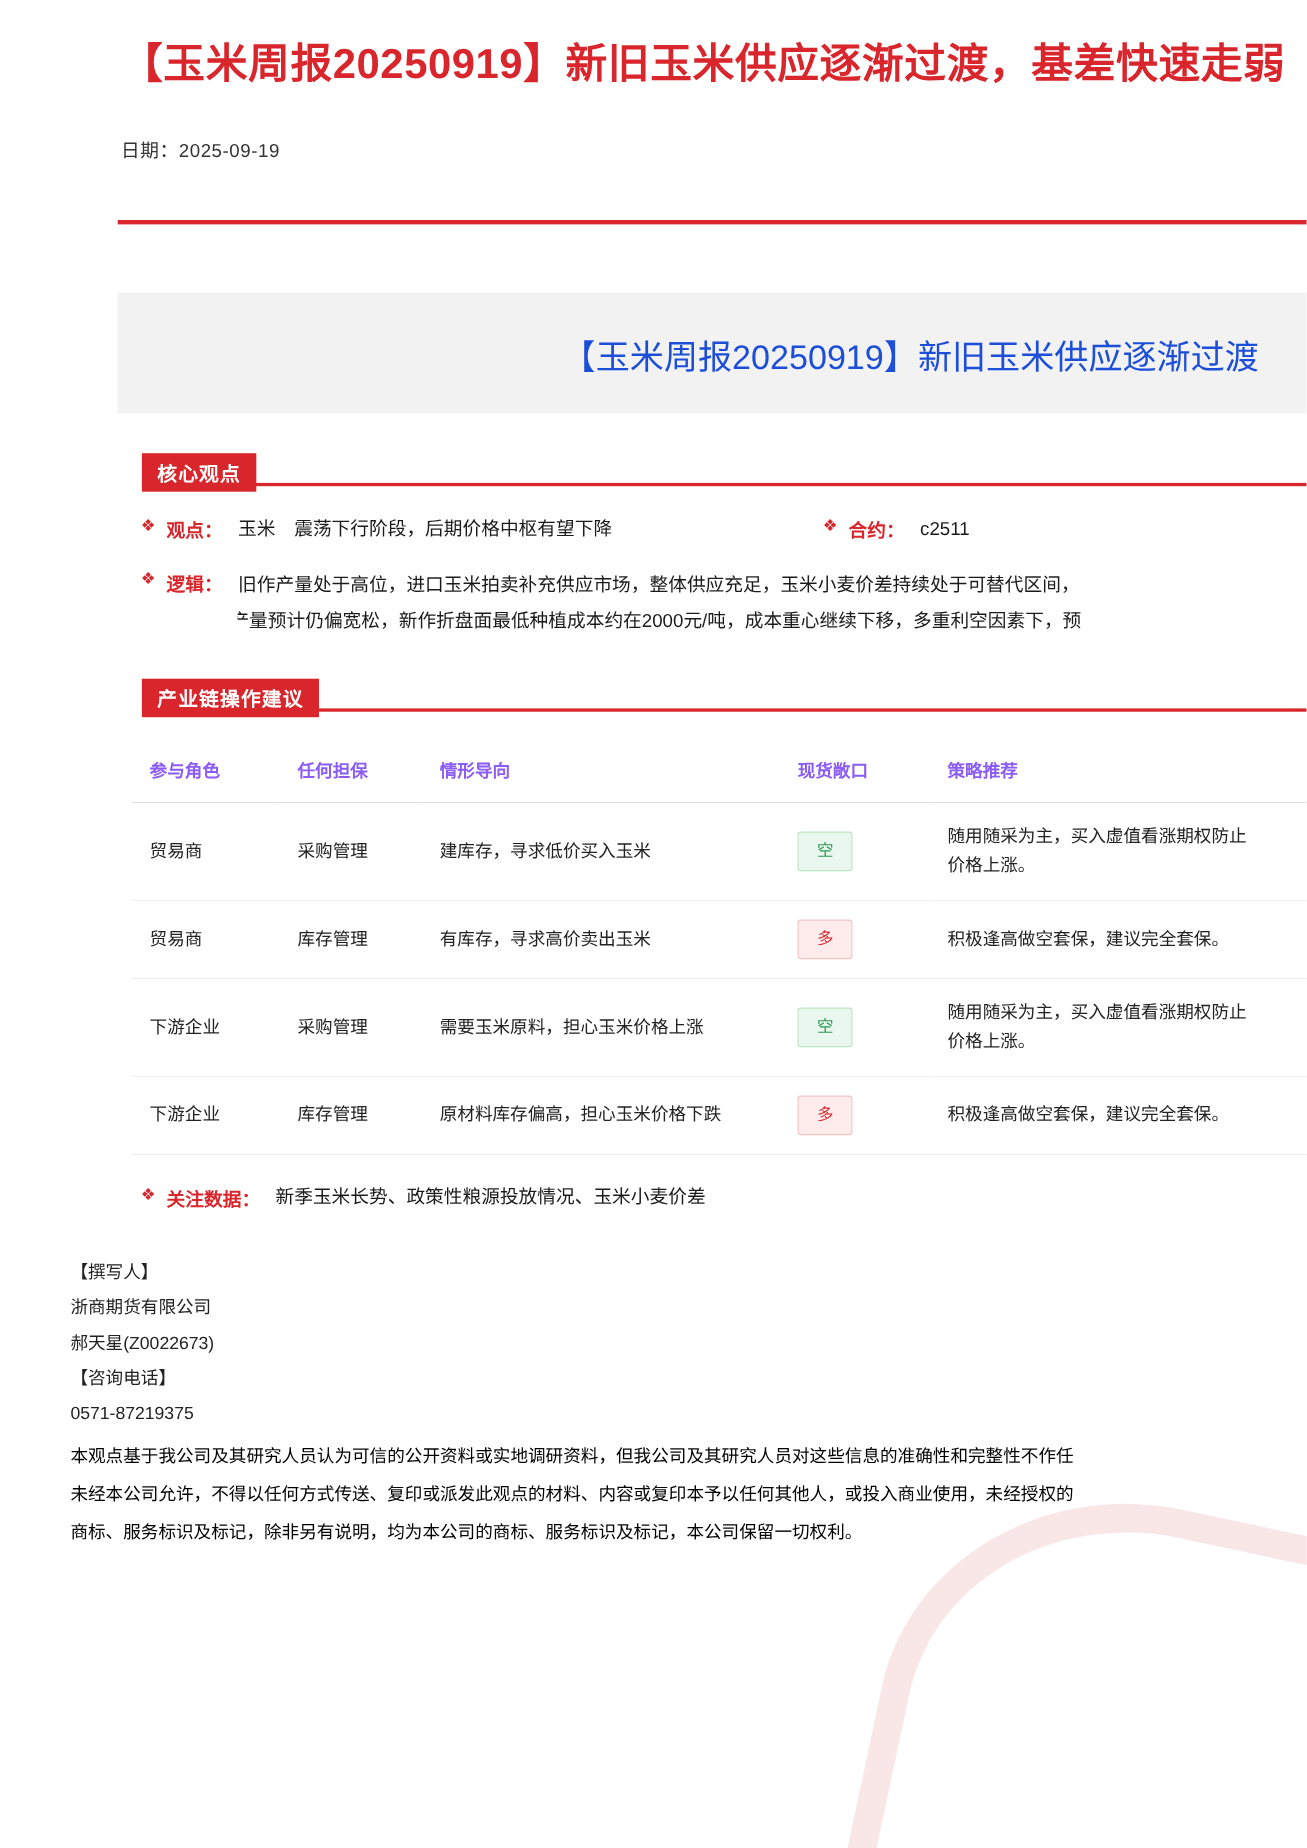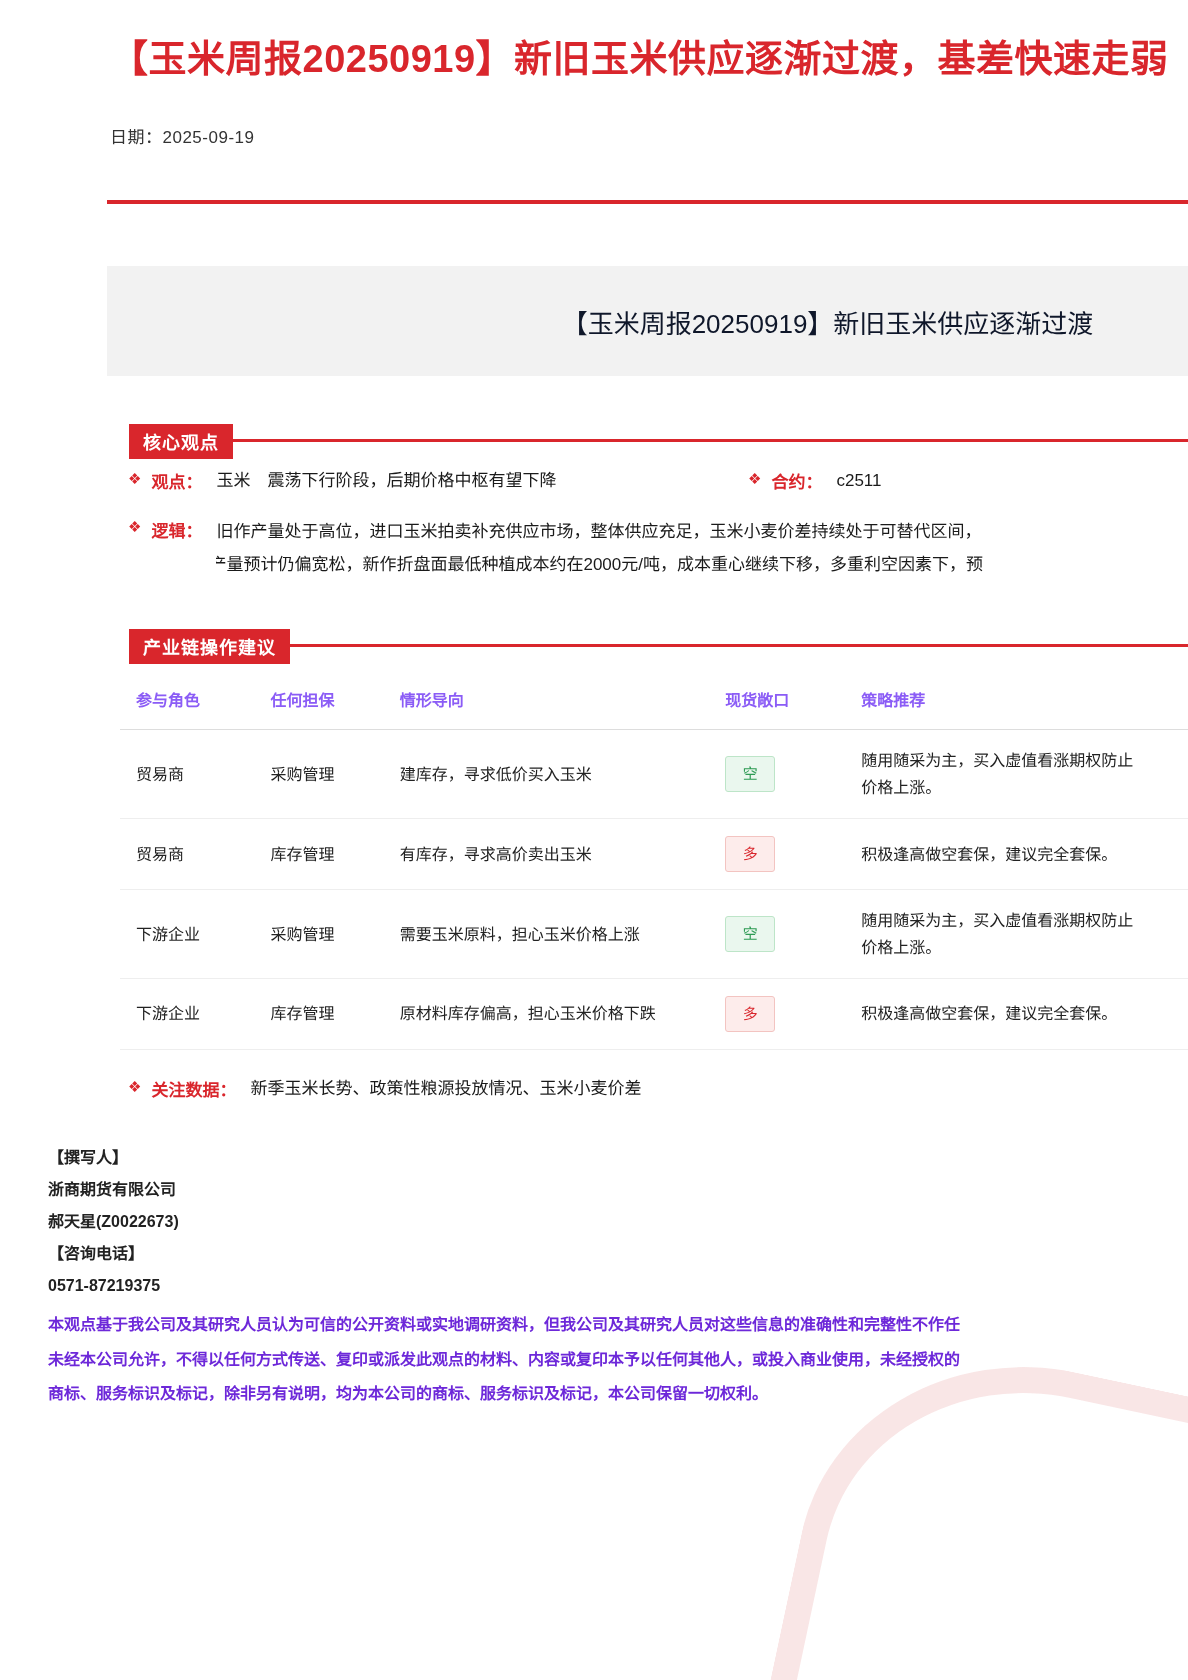--- a/index.html
+++ b/index.html
@@ -45,37 +45,37 @@
     margin: 62px 0 0 107px;
     width: 1081px;
     height: 110px;
     background: #f2f2f2;
     display: flex;
     align-items: center;
     justify-content: center;
     overflow: hidden;
   }
   .banner-text {
-    font-size: 26px;
-    color: #0f172a;
+    font-size: 31px;
+    color: #1d4ed8;
     white-space: nowrap;
     padding-left: 360px;
   }
 
   
   .section-head {
     position: relative;
     margin: 36px 0 0 107px;
     width: 1081px;
     height: 30px;
   }
   .section-head .tab {
     position: absolute;
     left: 22px;
-    top: 12px;
+    top: 0;
     background: #d9262c;
     color: #ffffff;
     font-size: 18px;
     font-weight: bold;
     padding: 4px 14px 5px 14px;
     letter-spacing: 1px;
     z-index: 2;
   }
   .section-head .underline {
     position: absolute;
@@ -172,33 +172,32 @@
     text-align: center;
     padding: 4px 9px;
     font-size: 15px;
     border-radius: 3px;
   }
   .tag-short { color: #2e9b54; background: #eaf7ee; border: 1px solid #bde5c8; }
   .tag-long  { color: #d9262c; background: #fdeceb; border: 1px solid #f3c4c1; }
 
   
   .footer {
-    margin: 40px 0 0 48px;
+    margin: 40px 0 0 64px;
     width: 1060px;
     font-size: 16px;
     color: #222222;
     line-height: 2.0;
-    font-weight: bold;
   }
   .footer .ln { white-space: nowrap; }
   .disclaimer {
     margin-top: 6px;
     line-height: 2.15;
     font-size: 16px;
-    color: #6d28d9;
+    color: #000000;
   }
   .disclaimer .ln { white-space: nowrap; }
 
   
   .watermark {
     position: absolute;
     right: -80px;
     bottom: -120px;
     width: 420px;
     height: 380px;

